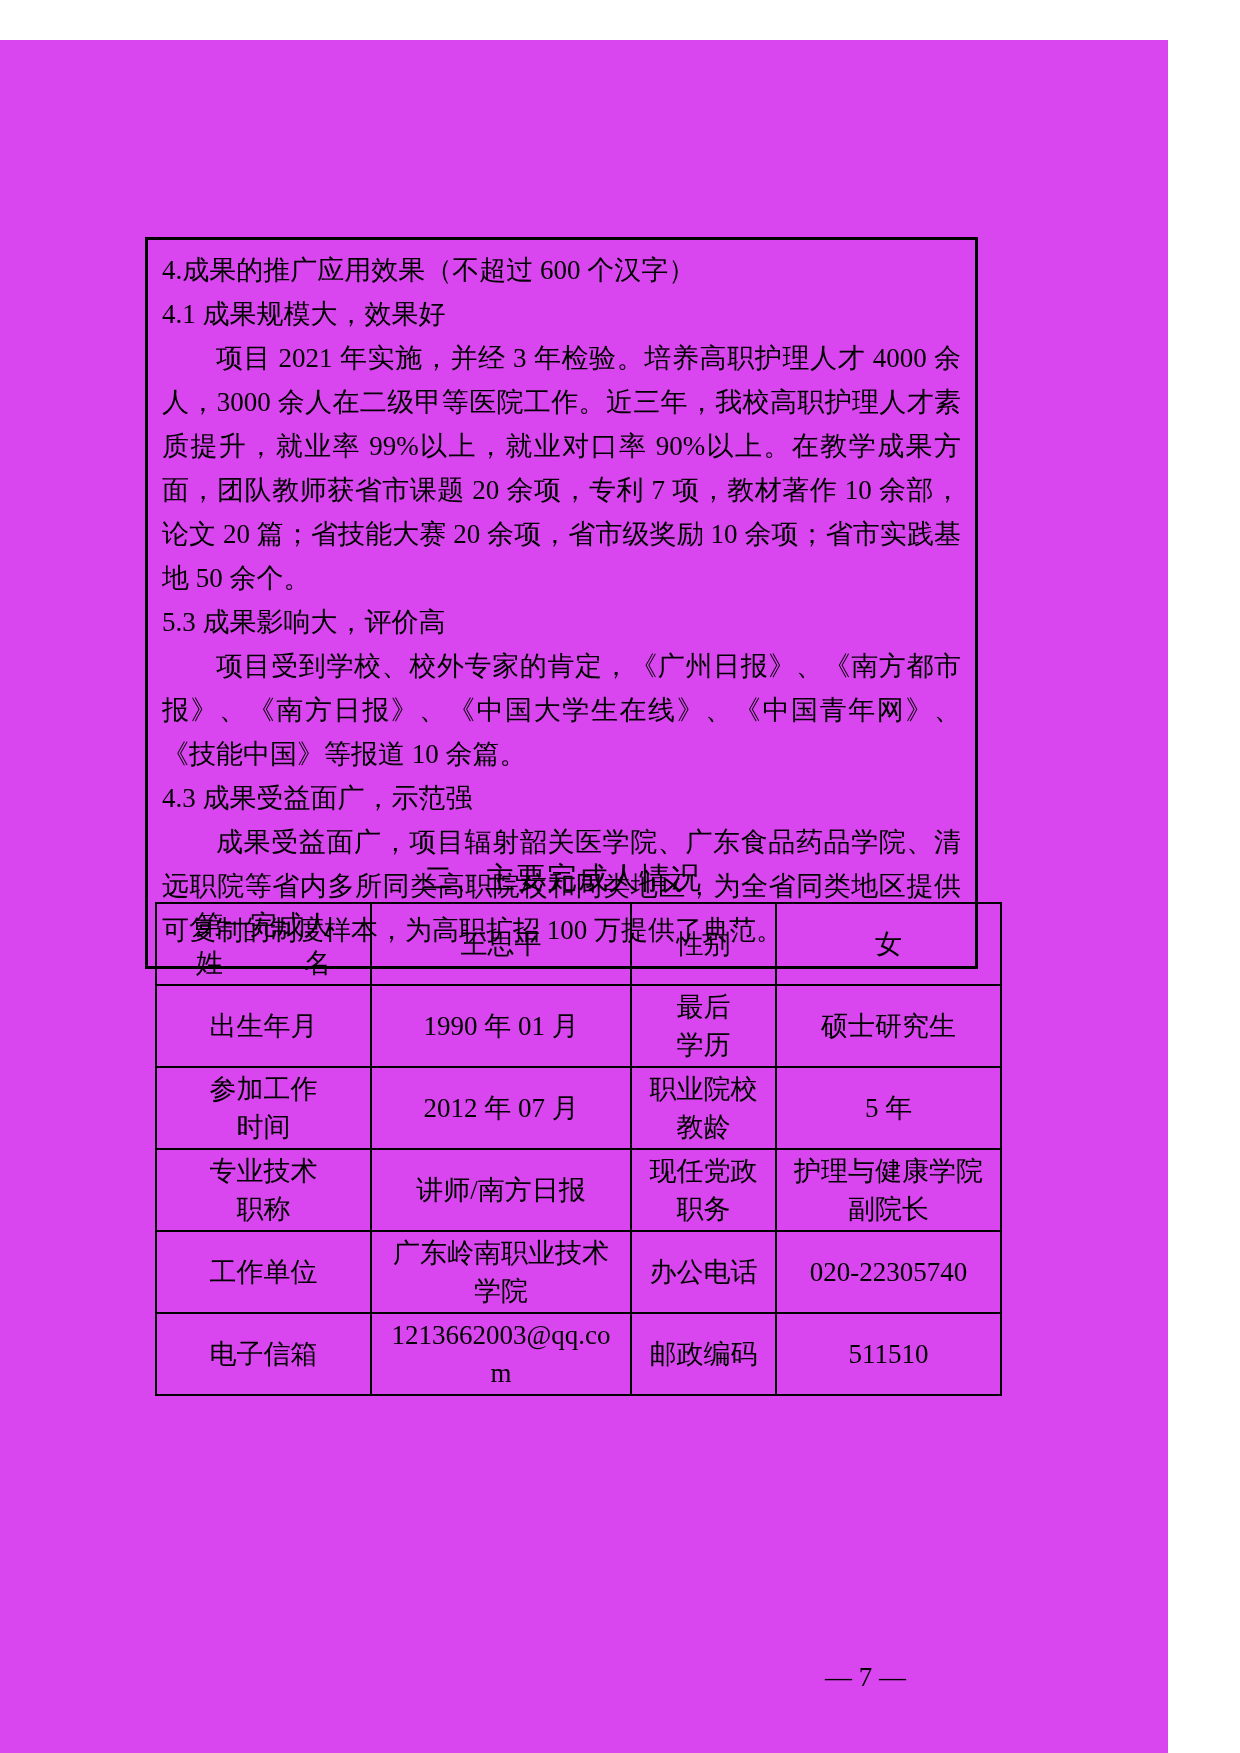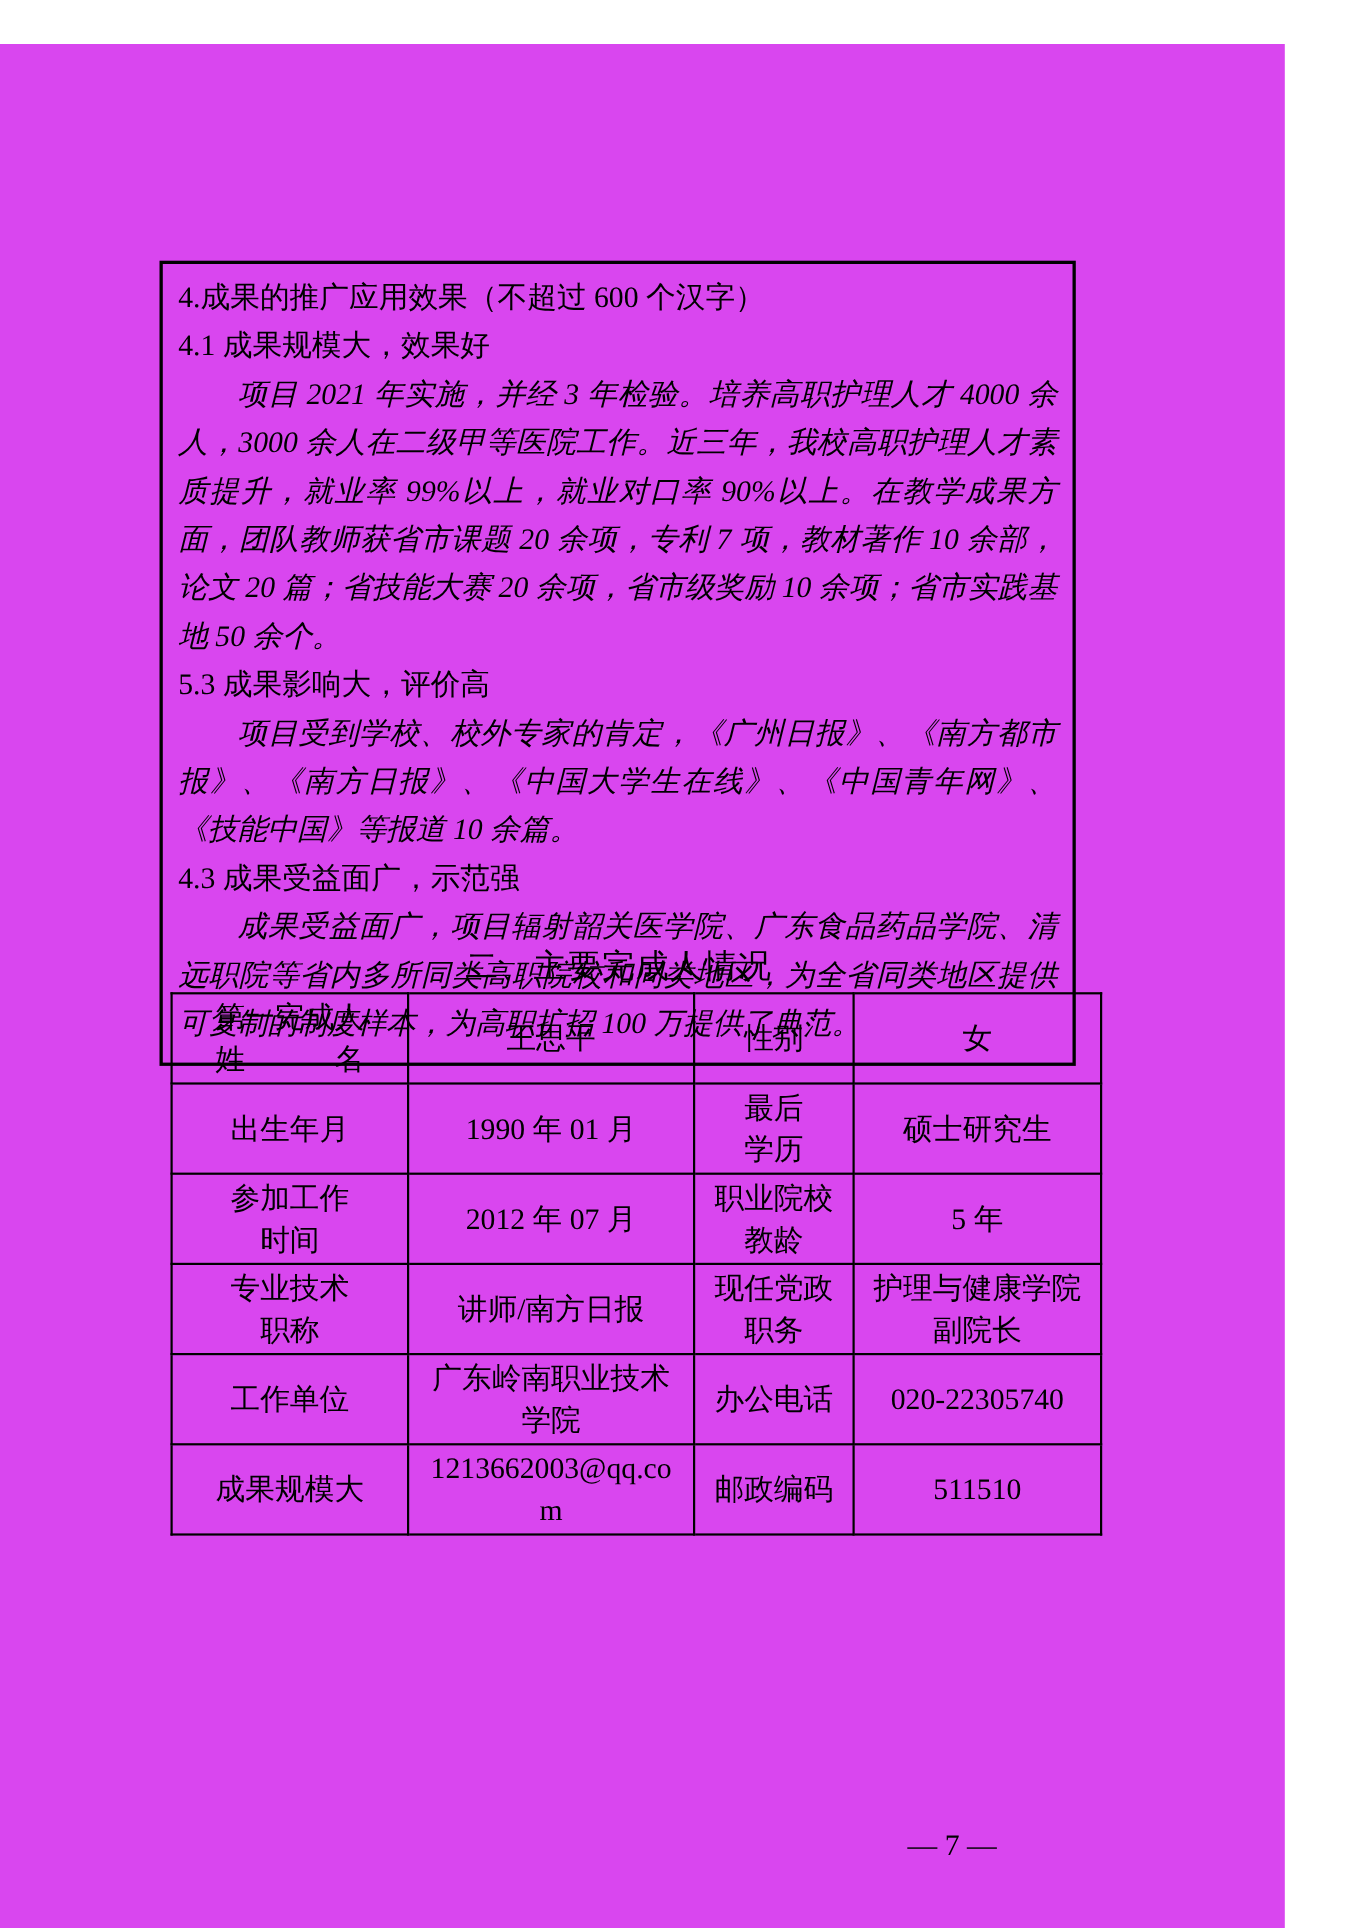--- a/index.html
+++ b/index.html
@@ -22,21 +22,21 @@
     border:3px solid #000;
     padding:8px 14px 14px 14px;
   }
   .content-box p {
     margin:0;
     font-size:27px;
     line-height:44px;
     text-align:justify;
     word-break:break-all;
   }
-  .indent { text-indent:2em;font-style:italic; }
+  .indent { text-indent:2em; }
   .section-title {
     position:absolute;
     left:140px;
     top:818px;
     width:845px;
     margin:0;
     text-align:center;
     font-family:"Liberation Sans","DejaVu Sans",sans-serif;
     font-weight:normal;
     font-size:30px;
@@ -126,21 +126,21 @@
 副院长</td>
       </tr>
       <tr>
         <td>工作单位</td>
         <td>广东岭南职业技术
 学院</td>
         <td>办公电话</td>
         <td>020-22305740</td>
       </tr>
       <tr>
-        <td>成果规模大</td>
+        <td>电子信箱</td>
         <td>1213662003@qq.co
 m</td>
         <td>邮政编码</td>
         <td>511510</td>
       </tr>
     </tbody>
   </table>
 
   <div class="page-number">— 7 —</div>
 

